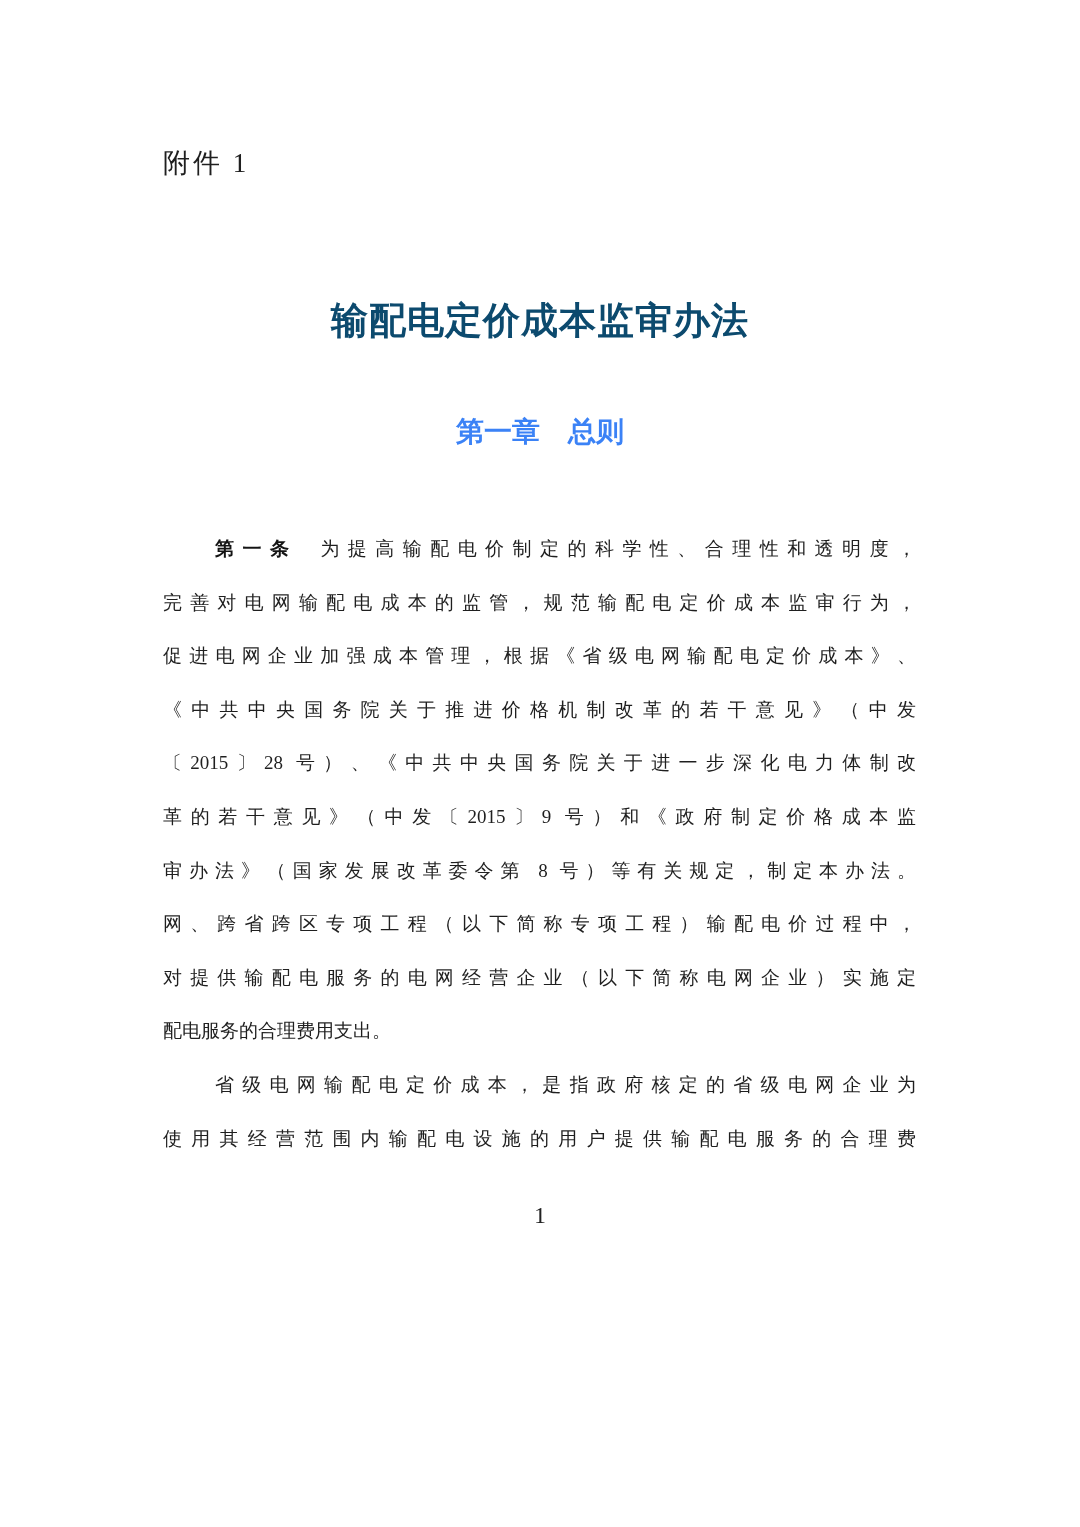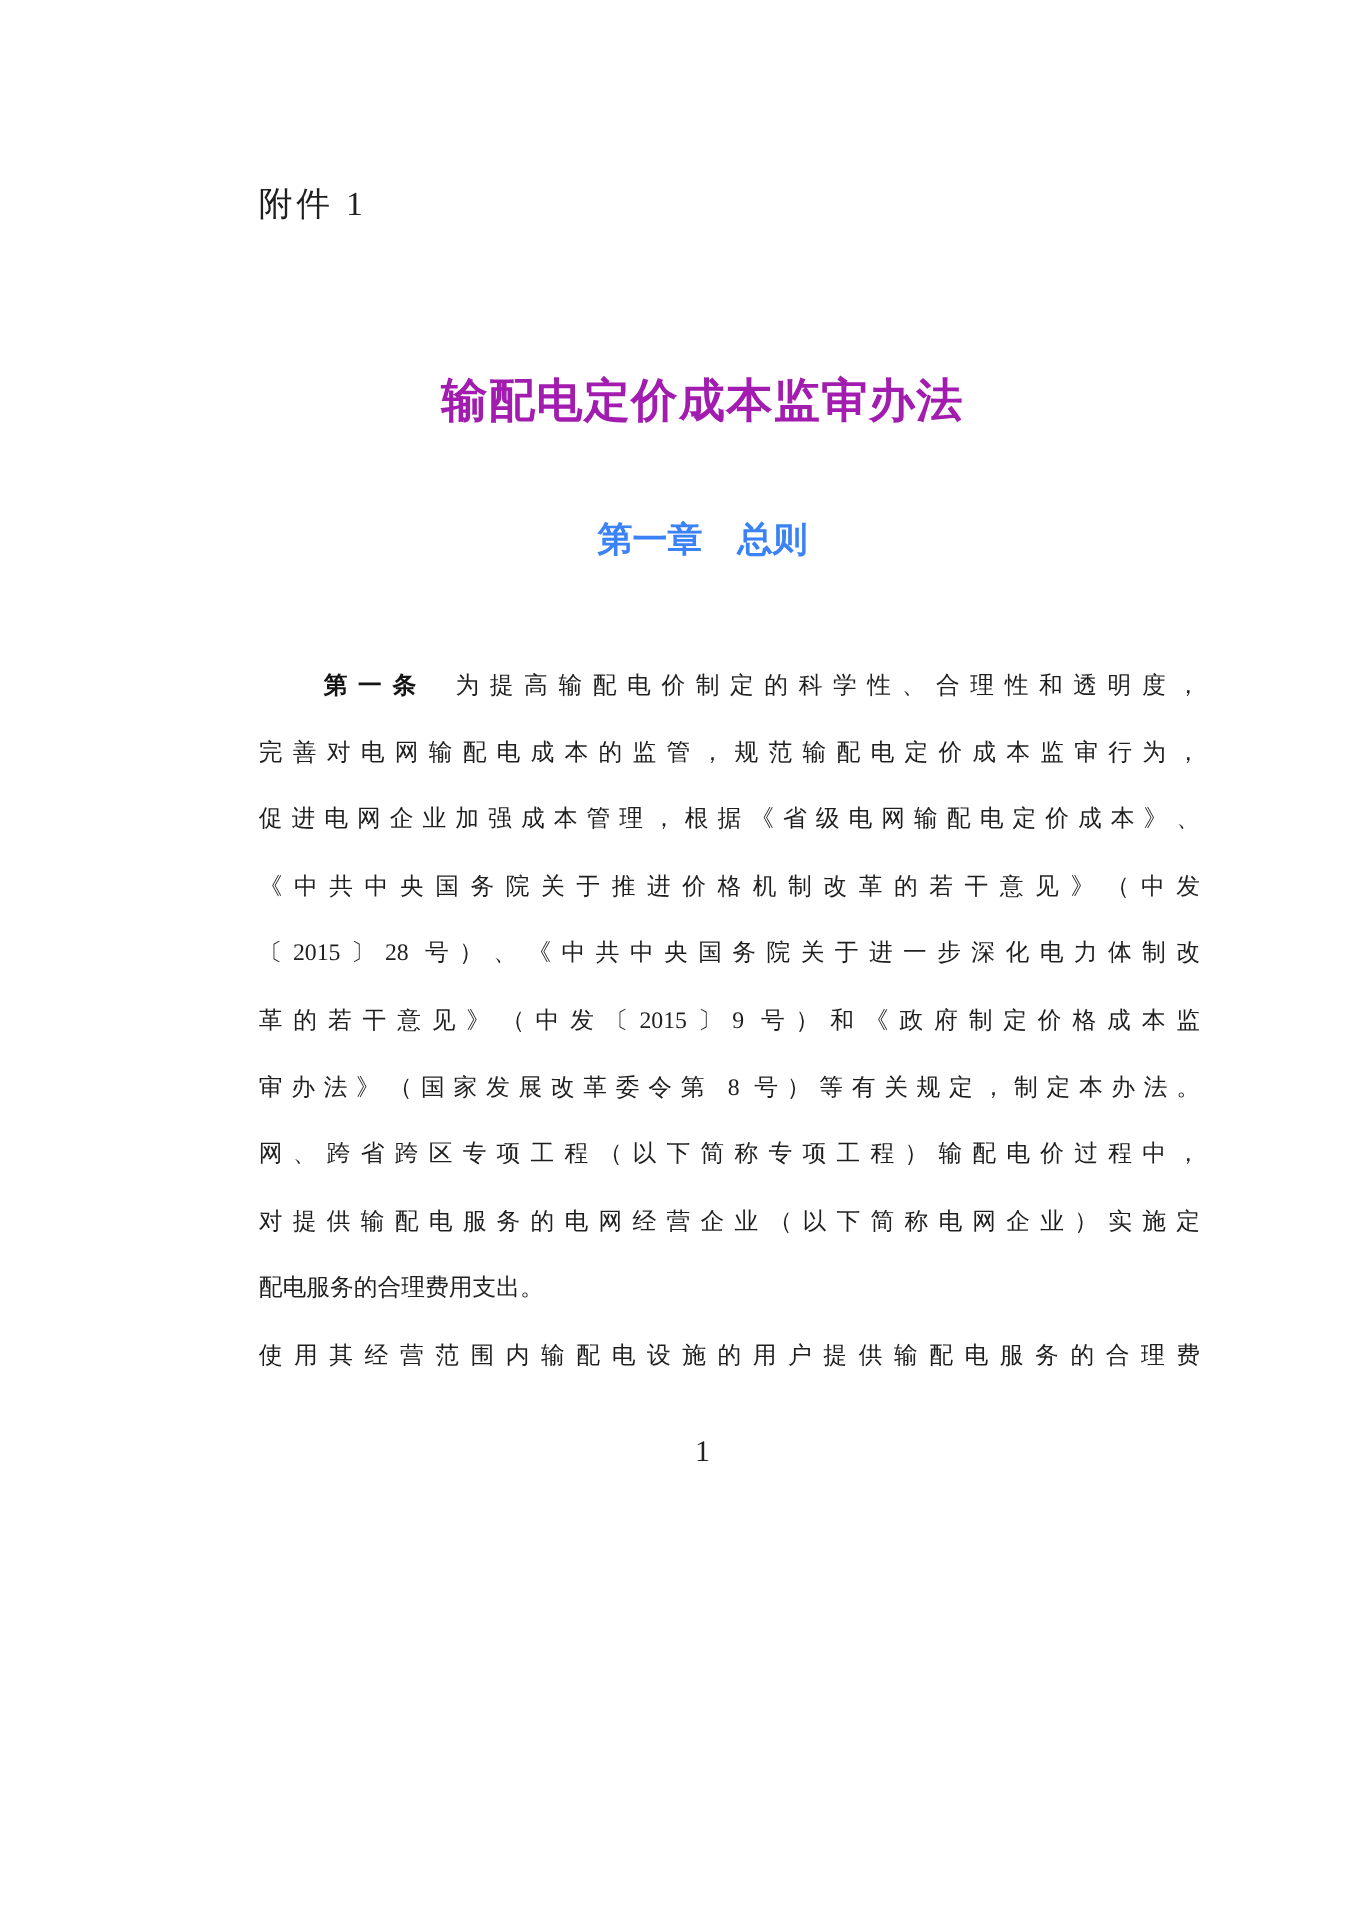--- a/index.html
+++ b/index.html
@@ -24,21 +24,21 @@
     line-height: 34px;
     letter-spacing: 3px;
   }
   .title {
     margin: 116px 0 0 0;
     text-align: center;
     font-family: "Liberation Sans", "DejaVu Sans", sans-serif;
     font-weight: 900;
     font-size: 37px;
     line-height: 50px;
-    color: #a21caf;
+    color: #0c4a6e;
     letter-spacing: 1px;
   }
   .subtitle {
     margin-top: 12px;
     text-align: center;
     font-style: italic;
     font-size: 25px;
     line-height: 36px;
     letter-spacing: 4px;
   }
@@ -84,38 +84,39 @@
     margin-top: 36px;
     text-align: center;
     font-size: 24px;
     line-height: 28px;
     color: #222222;
   }
 </style>
 </head>
 <body>
 
-<div class="page" style="color: rgb(31, 31, 31); background: rgb(255, 255, 255); padding-left: 44px;">
+<div class="page" style="color: rgb(31, 31, 31); background: rgb(255, 255, 255);">
 
   <div class="attachment">附件 1</div>
 
   <h1 class="title">输配电定价成本监审办法</h1>
 
 
   <h2 class="chapter"><span>第一章</span><span class="gap"></span><span>总则</span></h2>
 
   <div class="body-block" id="body-lines">
       <div class="line fill indent"><span class="art">第一条</span>为提高输配电价制定的科学性、合理性和透明度，</div>
       <div class="line fill">完善对电网输配电成本的监管，规范输配电定价成本监审行为，</div>
       <div class="line fill">促进电网企业加强成本管理，根据《省级电网输配电定价成本》、</div>
       <div class="line fill">《中共中央国务院关于推进价格机制改革的若干意见》（中发</div>
       <div class="line fill">〔2015〕28 号）、《中共中央国务院关于进一步深化电力体制改</div>
       <div class="line fill">革的若干意见》（中发〔2015〕9 号）和《政府制定价格成本监</div>
       <div class="line fill">审办法》（国家发展改革委令第 8 号）等有关规定，制定本办法。</div>
       <div class="line fill">网、跨省跨区专项工程（以下简称专项工程）输配电价过程中，</div>
       <div class="line fill">对提供输配电服务的电网经营企业（以下简称电网企业）实施定</div>
       <div class="line">配电服务的合理费用支出。</div>
+      <div class="line fill indent">省级电网输配电定价成本，是指政府核定的省级电网企业为</div>
       <div class="line fill">使用其经营范围内输配电设施的用户提供输配电服务的合理费</div>
     </div>
 
   <div class="page-number">1</div>
 
 </div>
 
 </body></html>

